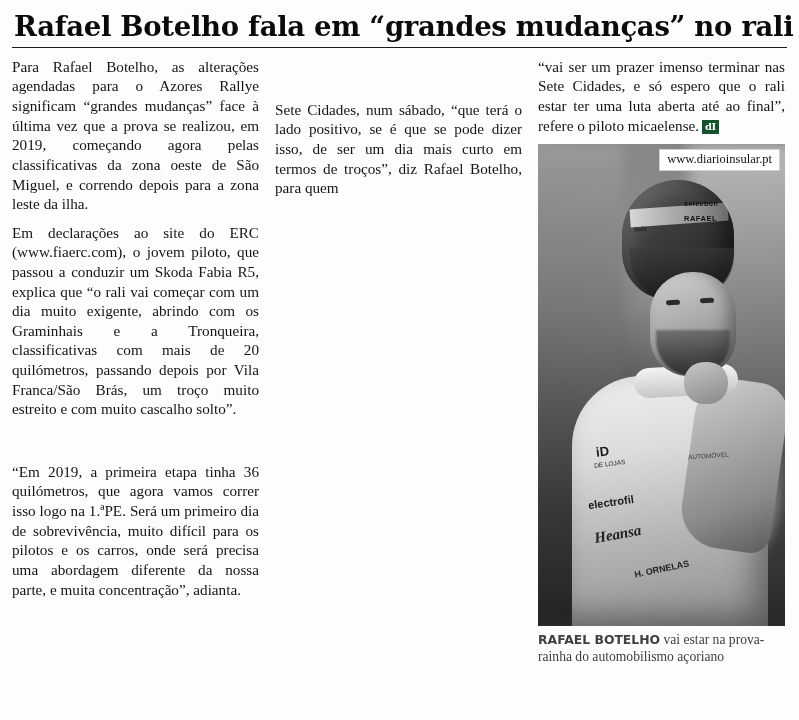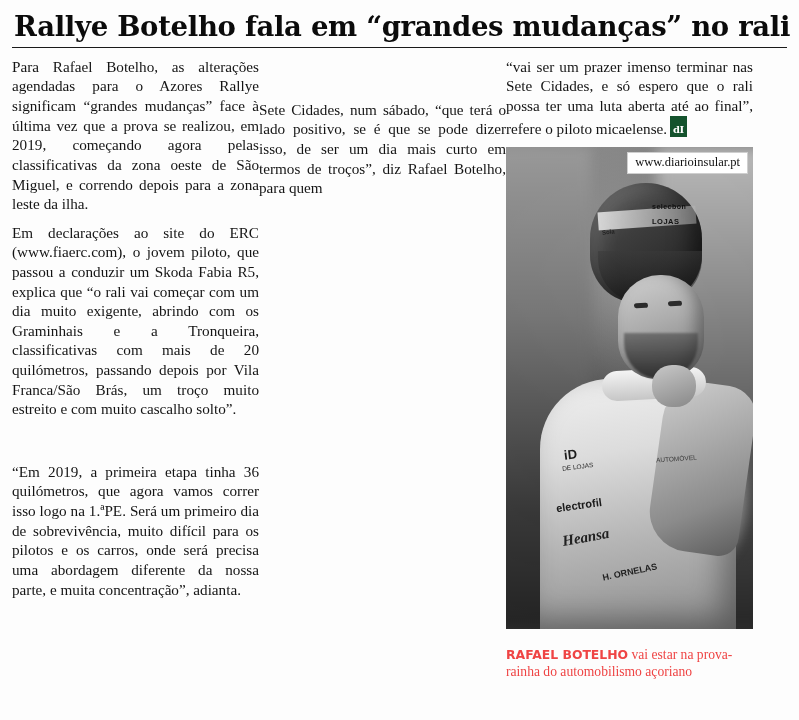--- a/index.html
+++ b/index.html
@@ -32,21 +32,21 @@
     margin: 2px 0 6px 2px;
     white-space: nowrap;
   }
   .rule {
     border: 0;
     border-top: 1.6px solid #1a1a1a;
     margin: 0 0 9px 0;
   }
   .columns {
     display: flex;
-    gap: 0;
+    gap: 16px;
     align-items: flex-start;
   }
   .col {
     width: 247px;
     flex: 0 0 247px;
   }
   .col p {
     margin: 0 0 9px 0;
     font-size: 15.2px;
     line-height: 1.29;
@@ -60,21 +60,21 @@
     margin-top: 43px;
   }
   .logo-mark {
     display: inline-block;
     background: #14532d;
     color: #ffffff;
     font-family: "DejaVu Serif", serif;
     font-weight: bold;
     font-size: 10px;
     line-height: 11px;
-    padding: 8px 3px 2px 3px;
+    padding: 1px 3px 2px 3px;
     vertical-align: 1px;
     margin-left: 3px;
     letter-spacing: -0.5px;
   }
   
   .photo-wrap {
     position: relative;
     width: 247px;
     margin-top: 3px;
     border-radius: 15px;
@@ -268,69 +268,69 @@
     transform: rotate(-12deg);
   }
   .badge-auto {
     position: absolute; left: 150px; top: 308px;
     font-family: "Liberation Sans", sans-serif;
     font-size: 6.5px; color: #3a3a3a;
     transform: rotate(-4deg);
   }
   .caption {
     width: 247px;
-    margin-top: 18px;
+    margin-top: 6px;
     font-size: 13.6px;
     line-height: 1.2;
-    color: #ef4444;
+    color: #404040;
   }
   .caption .name {
     font-family: "DejaVu Sans", sans-serif;
     font-weight: bold;
     font-size: 12.4px;
   }
 </style>
 </head>
 <body>
 
 <div class="page">
 
-  <h1 class="headline">Rallye Botelho fala em “grandes mudanças” no rali</h1>
+  <h1 class="headline">Rafael Botelho fala em “grandes mudanças” no rali</h1>
   <hr class="rule">
 
   <div class="columns">
 
     <div class="col">
       <p>Para Rafael Botelho, as alterações agendadas para o Azores Rallye significam “grandes mudanças” face à última vez que a prova se realizou, em 2019, começando agora pelas classificativas da zona oeste de São Miguel, e correndo depois para a zona leste da ilha.</p>
       <p>Em declarações ao site do ERC (www.fiaerc.com), o jovem piloto, que passou a conduzir um Skoda Fabia R5, explica que “o rali vai começar com um dia muito exigente, abrindo com os Graminhais e a Tronqueira, classificativas com mais de 20 quilómetros, passando depois por Vila Franca/São Brás, um troço muito estreito e com muito cascalho solto”.</p>
       <p>“Em 2019, a primeira etapa tinha 36 quilómetros, que agora vamos correr isso logo na 1.ªPE. Será um primeiro dia de sobrevivência, muito difícil para os pilotos e os carros, onde será precisa uma abordagem diferente da nossa parte, e muita concentração”, adianta.</p>
     </div>
 
     <div class="col">
       <p>Sete Cidades, num sábado, “que terá o lado positivo, se é que se pode dizer isso, de ser um dia mais curto em termos de troços”, diz Rafael Botelho, para quem</p>
     </div>
 
     <div class="col">
-      <p><span>“vai ser um prazer imenso terminar nas Sete Cidades, e só espero que o rali possa ter uma luta aberta até ao final”, refere o piloto micaelense.</span><span class="logo-mark">dI</span></p>
+      <p><span>“vai ser um prazer imenso terminar nas Sete Cidades, e só espero que o rali estar ter uma luta aberta até ao final”, refere o piloto micaelense.</span><span class="logo-mark">dI</span></p>
 
       <div class="photo-wrap">
         <div class="watermark">www.diarioinsular.pt</div>
         <div class="photo">
           <div class="bg-blur-l"></div>
           <div class="bg-blur-r"></div>
           <div class="bg-car-glare"></div>
 
           <div class="shoulder"></div>
           <div class="arm"></div>
           <div class="collar"></div>
 
           <div class="helmet"></div>
           <div class="helmet-band"></div>
           <div class="helmet-label-a">selecbon</div>
-          <div class="helmet-label-b">LOJAS</div>
+          <div class="helmet-label-b">RAFAEL</div>
           <div class="helmet-label-c">Sola</div>
           <div class="visor"></div>
 
           <div class="face"></div>
           <div class="eye-l"></div>
           <div class="eye-r"></div>
           <div class="beard"></div>
           <div class="hand"></div>
 
           <div class="badge-id">iD</div>

